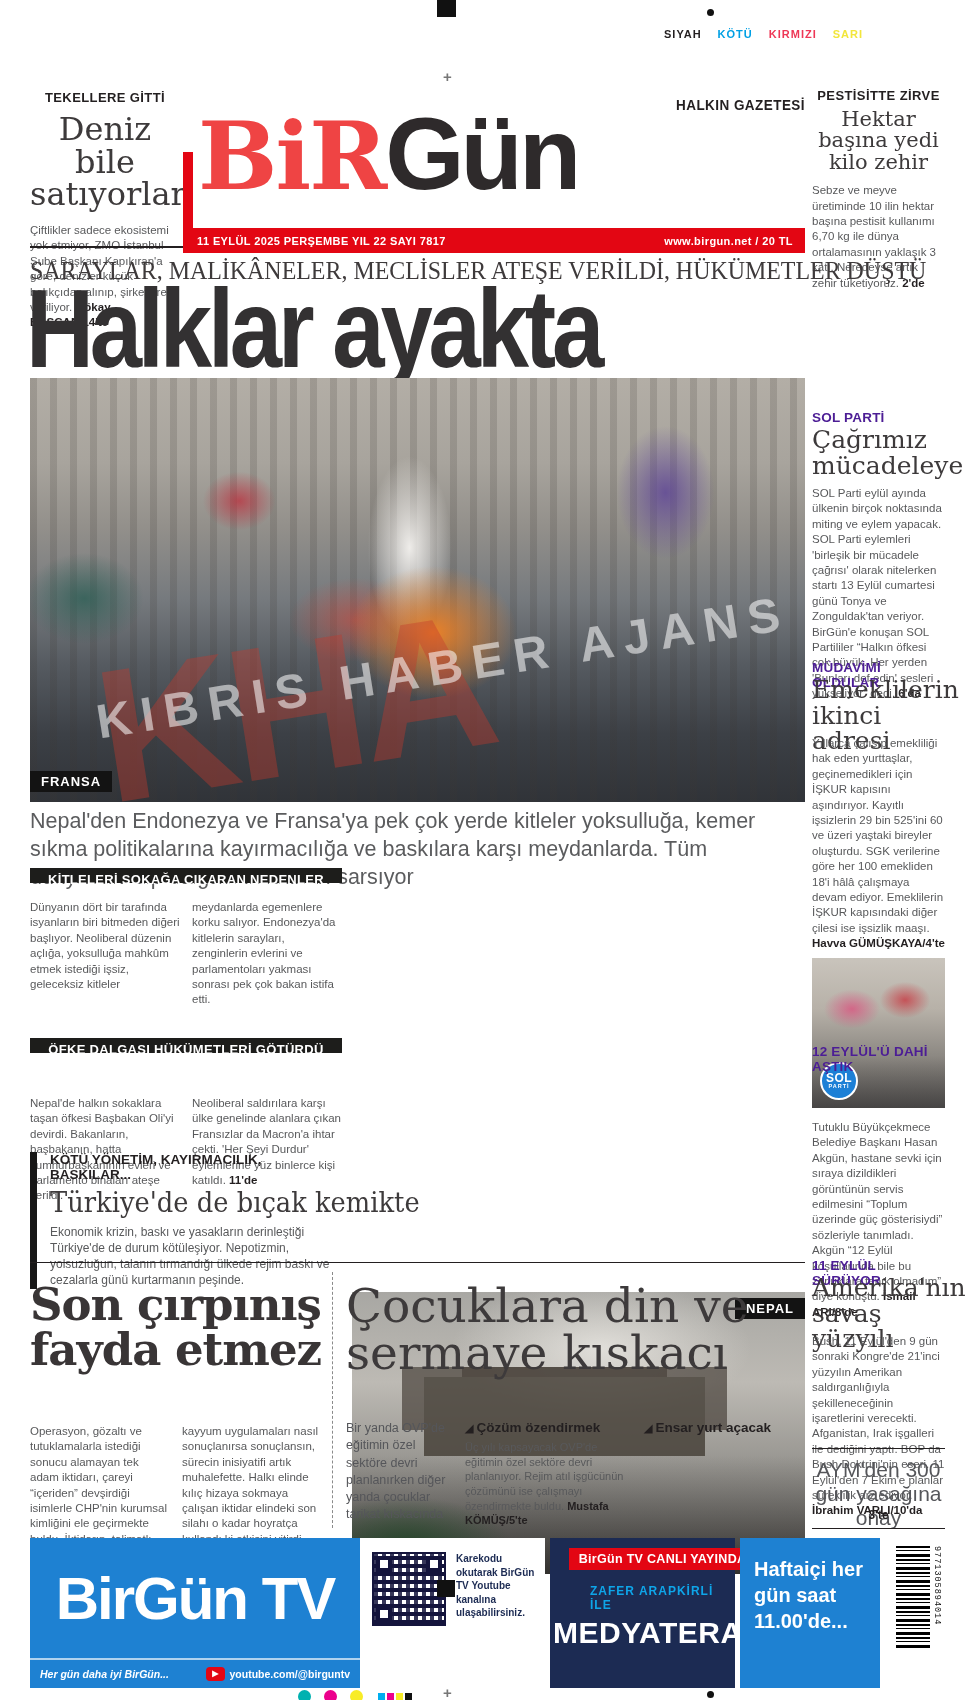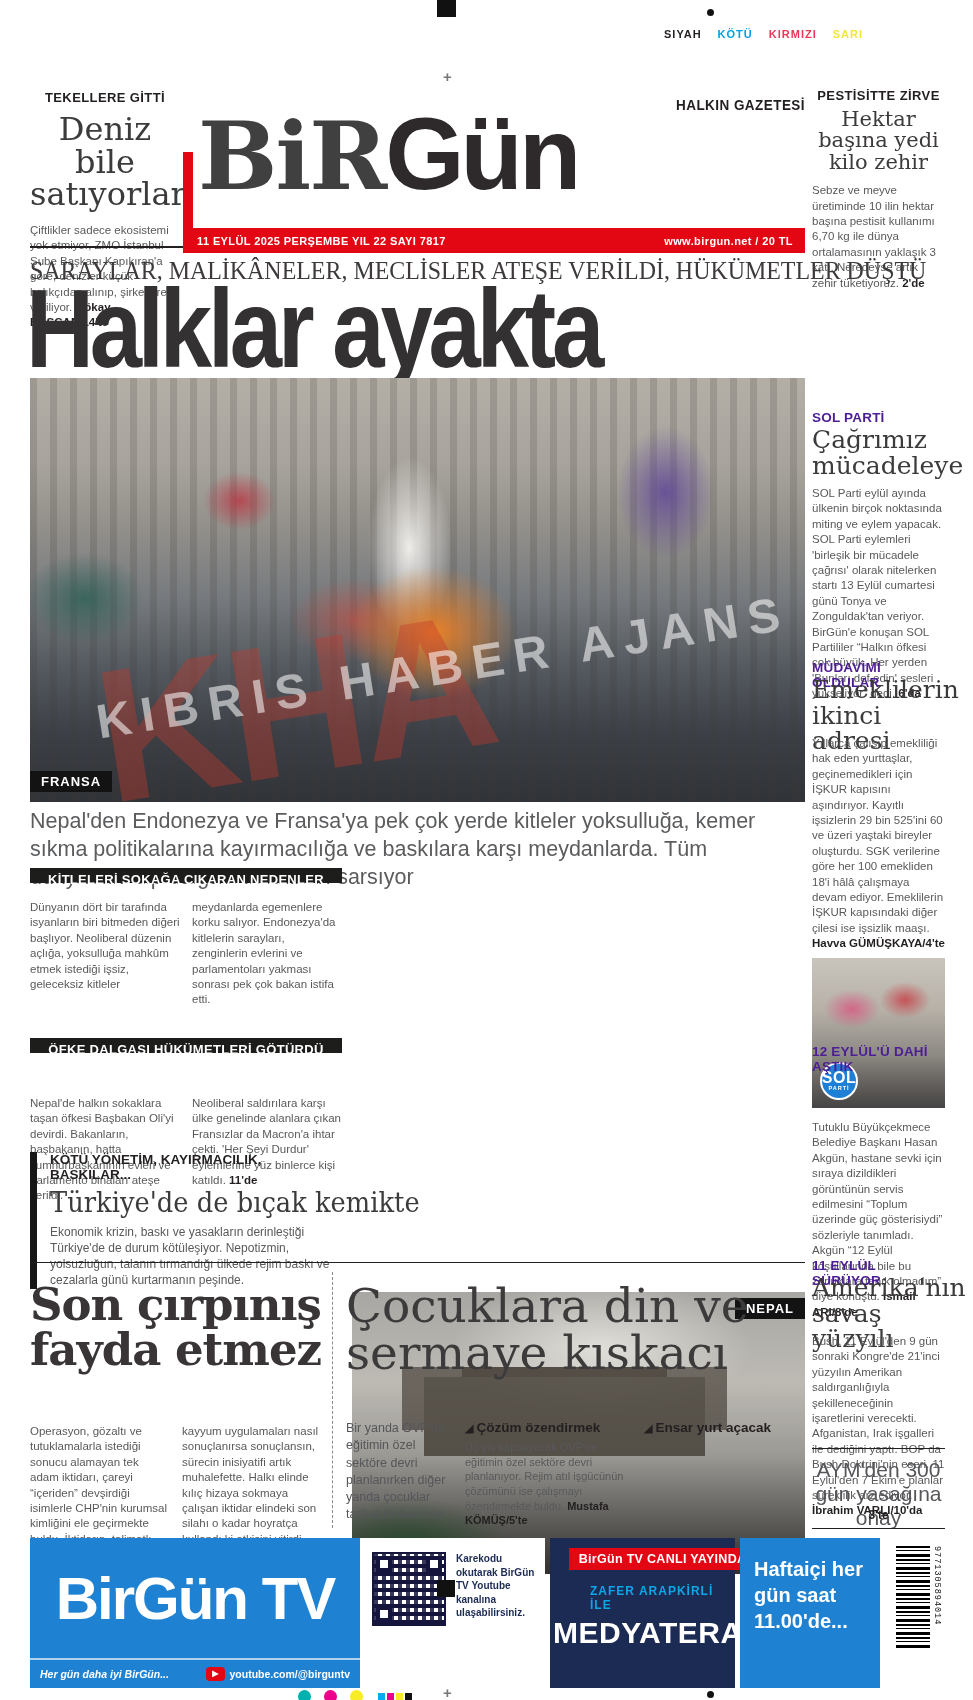--- a/index.html
+++ b/index.html
@@ -19,21 +19,21 @@
   .lab-siyah { color:#231f20; } .lab-mavi { color:#00a0e4; }
   .lab-kirmizi { color:#ee3756; } .lab-sari { color:#f2e63c; }
 
   
   .kicker-black { font-size:13px; font-weight:bold; color:#231f20; text-align:center; letter-spacing:.4px; }
   .hl-serif { font-family:"DejaVu Serif","Liberation Serif",serif; color:#3d3a3b; text-align:center; line-height:1.02; }
   .body-txt { font-size:11.5px; line-height:1.34; color:#58595b; }
   .byline { font-weight:bold; color:#231f20; }
 
   
-  .logo-serif { font-family:"DejaVu Serif","Liberation Serif",serif; font-weight:bold; font-size:94px; color:#404040; letter-spacing:-2px; }
+  .logo-serif { font-family:"DejaVu Serif","Liberation Serif",serif; font-weight:bold; font-size:94px; color:#ef4444; letter-spacing:-2px; }
   .logo-bold  { font-family:"Liberation Sans",sans-serif; font-weight:bold; font-size:102px; color:#2e2a2b; letter-spacing:-4px; }
   .tagline { font-size:15px; font-weight:bold; letter-spacing:.5px; color:#231f20; transform:scaleX(.9); transform-origin:right; }
   .red-vbar { background:#e30613; }
   .dateline-bar { background:#e30613; color:#fff; display:flex; justify-content:space-between; align-items:center; padding:0 12px 0 14px; font-size:11px; font-weight:bold; letter-spacing:.4px; }
 
   
   .lead-kicker { font-family:"Liberation Serif",serif; font-size:26px; color:#3e3a3b; white-space:nowrap; transform:scaleX(.92); transform-origin:left; }
   .lead-headline { font-weight:bold; font-size:112px; letter-spacing:-5px; color:#333132; white-space:nowrap; transform:scaleX(.84); transform-origin:left; line-height:.95; }
   .photo { overflow:hidden; position:relative; }
   .photo-label { position:absolute; background:#131313; color:#fff; font-weight:bold; font-size:13px; letter-spacing:1px; padding:3px 11px; }
@@ -52,21 +52,21 @@
   .turkey-body { font-size:12px; line-height:1.33; color:#58595b; }
 
   
   .sb { width:133px; }
   .sb-kicker { font-size:13.5px; font-weight:bold; color:#4c1d95; letter-spacing:.2px; }
   .sb-hl { font-family:"DejaVu Serif","Liberation Serif",serif; font-size:25px; line-height:1.02; color:#3d3a3b; }
   .sb-body { font-size:11.5px; line-height:1.34; color:#58595b; }
   .sb-rule { border-top:1px solid #231f20; width:133px; }
   .aym { font-size:21px; line-height:1.15; color:#55565a; text-align:center; }
   .sol-logo { position:absolute; left:8px; bottom:8px; width:38px; height:38px; border-radius:50%; background:#1d80d6; border:2px solid #fff; color:#fff; display:flex; flex-direction:column; align-items:center; justify-content:center; line-height:1; }
-  .sol-logo .l1 { font-size:16px; font-weight:bold; letter-spacing:.5px; }
+  .sol-logo .l1 { font-size:12px; font-weight:bold; letter-spacing:.5px; }
   .sol-logo .l2 { font-size:5.5px; font-weight:bold; letter-spacing:1px; }
 
   
   .bl-hl { font-family:"DejaVu Serif","Liberation Serif",serif; font-weight:bold; font-size:45px; letter-spacing:-1px; line-height:1.0; color:#393536; }
   .bm-hl { font-family:"DejaVu Serif","Liberation Serif",serif; font-size:47px; line-height:1.0; color:#3d3a3b; }
   .bot-cols { display:flex; gap:12px; }
   .bot-cols > div { width:140px; }
   .dash-div { border-left:1px dashed #8a8a8a; }
   .mid-cols { display:flex; gap:17px; }
   .intro-col { width:102px; font-size:12.5px; line-height:1.38; color:#55565a; }

